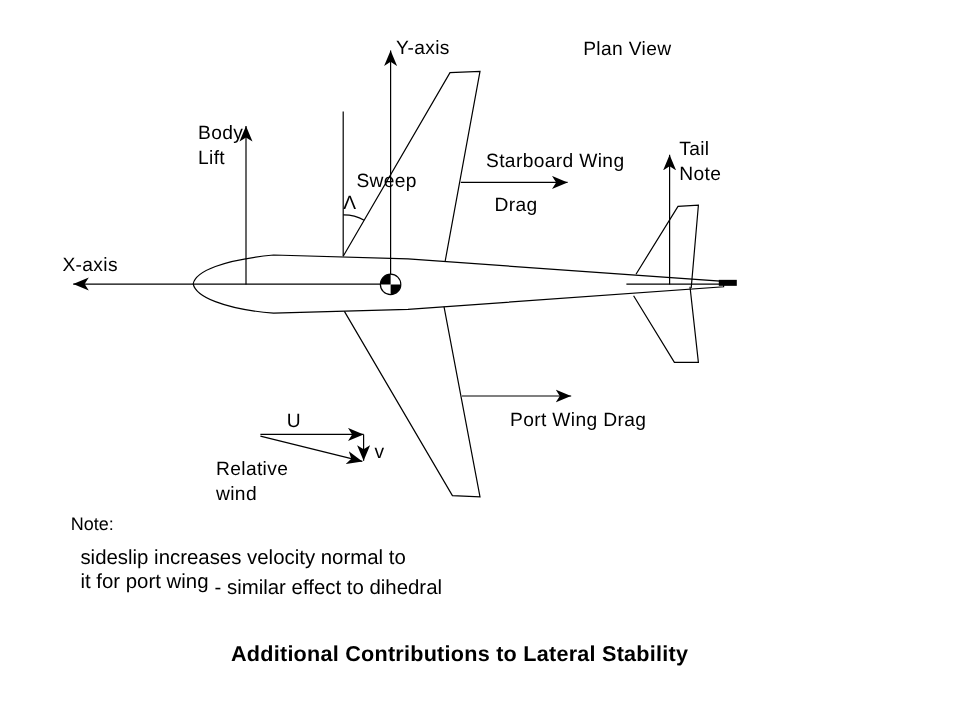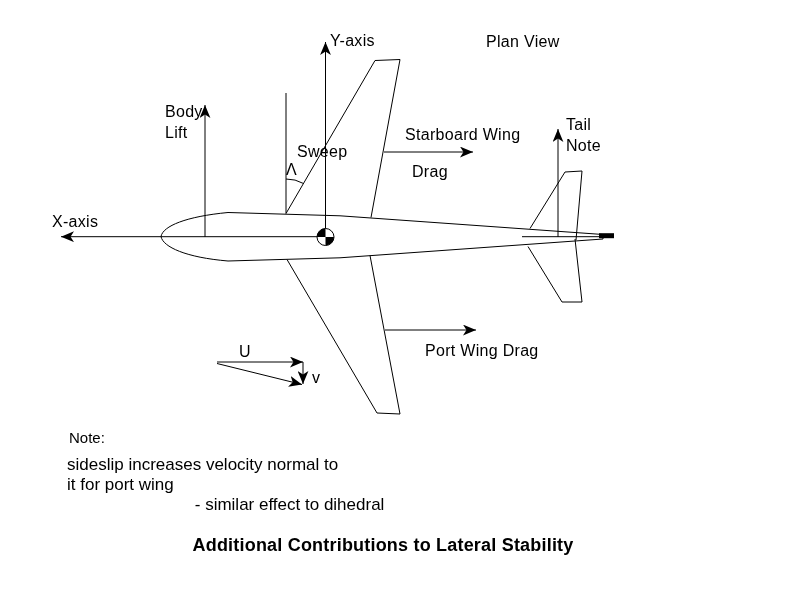--- a/index.html
+++ b/index.html
@@ -9,21 +9,21 @@
     font-family:"Liberation Sans","DejaVu Sans",sans-serif;
   }
   .stage{position:absolute;inset:0;width:648px;height:600px;padding-left:40px;}
   svg{position:absolute;left:0;top:0;}
   .lbl{
     position:absolute;font-size:16px;line-height:21px;color:#000;
     white-space:pre-line;letter-spacing:0.3px;
   }
   .note-line{position:absolute;font-size:15px;line-height:20px;white-space:nowrap;}
   .note-lines{position:absolute;font-size:17px;line-height:20px;white-space:nowrap;}
-  .note-suffix{position:relative;top:20px;margin-left:21px;display:inline-block;}
+  .note-suffix{position:relative;top:5px;margin-left:5px;display:inline-block;}
   .slide-title{
     position:absolute;left:0;top:535px;width:766px;text-align:center;
     font-size:18px;font-weight:bold;letter-spacing:0.2px;white-space:nowrap;
   }
   path,line,circle,rect{vector-effect:non-scaling-stroke;}
 </style>
 </head>
 <body>
 
 <div class="stage">
@@ -96,24 +96,26 @@
 
   <div class="lbl" style="left:566px;top:114px;">Tail
 Note</div>
 
   <div class="lbl" style="left:52px;top:211px;">X-axis</div>
 
   <div class="lbl" style="left:239px;top:341px;">U</div>
 
   <div class="lbl" style="left:312px;top:367px;">v</div>
 
+  <div class="lbl" style="left:180px;top:381px;">Relative
+wind</div>
 
   <div class="lbl" style="left:425px;top:340px;">Port Wing Drag</div>
 
-  <div class="note-line" style="left:69px;top:428px;">Note:</div>
+  <div class="note-line" style="left:59px;top:428px;">Note:</div>
 
   <div class="note-lines" style="left:67px;top:455px;">
     <div>sideslip increases velocity normal to</div>
     <div><span>it for port wing</span><span class="note-suffix">- similar effect to dihedral</span></div>
   </div>
 
   <div class="slide-title">Additional Contributions to Lateral Stability</div>
 
 </div>
 

